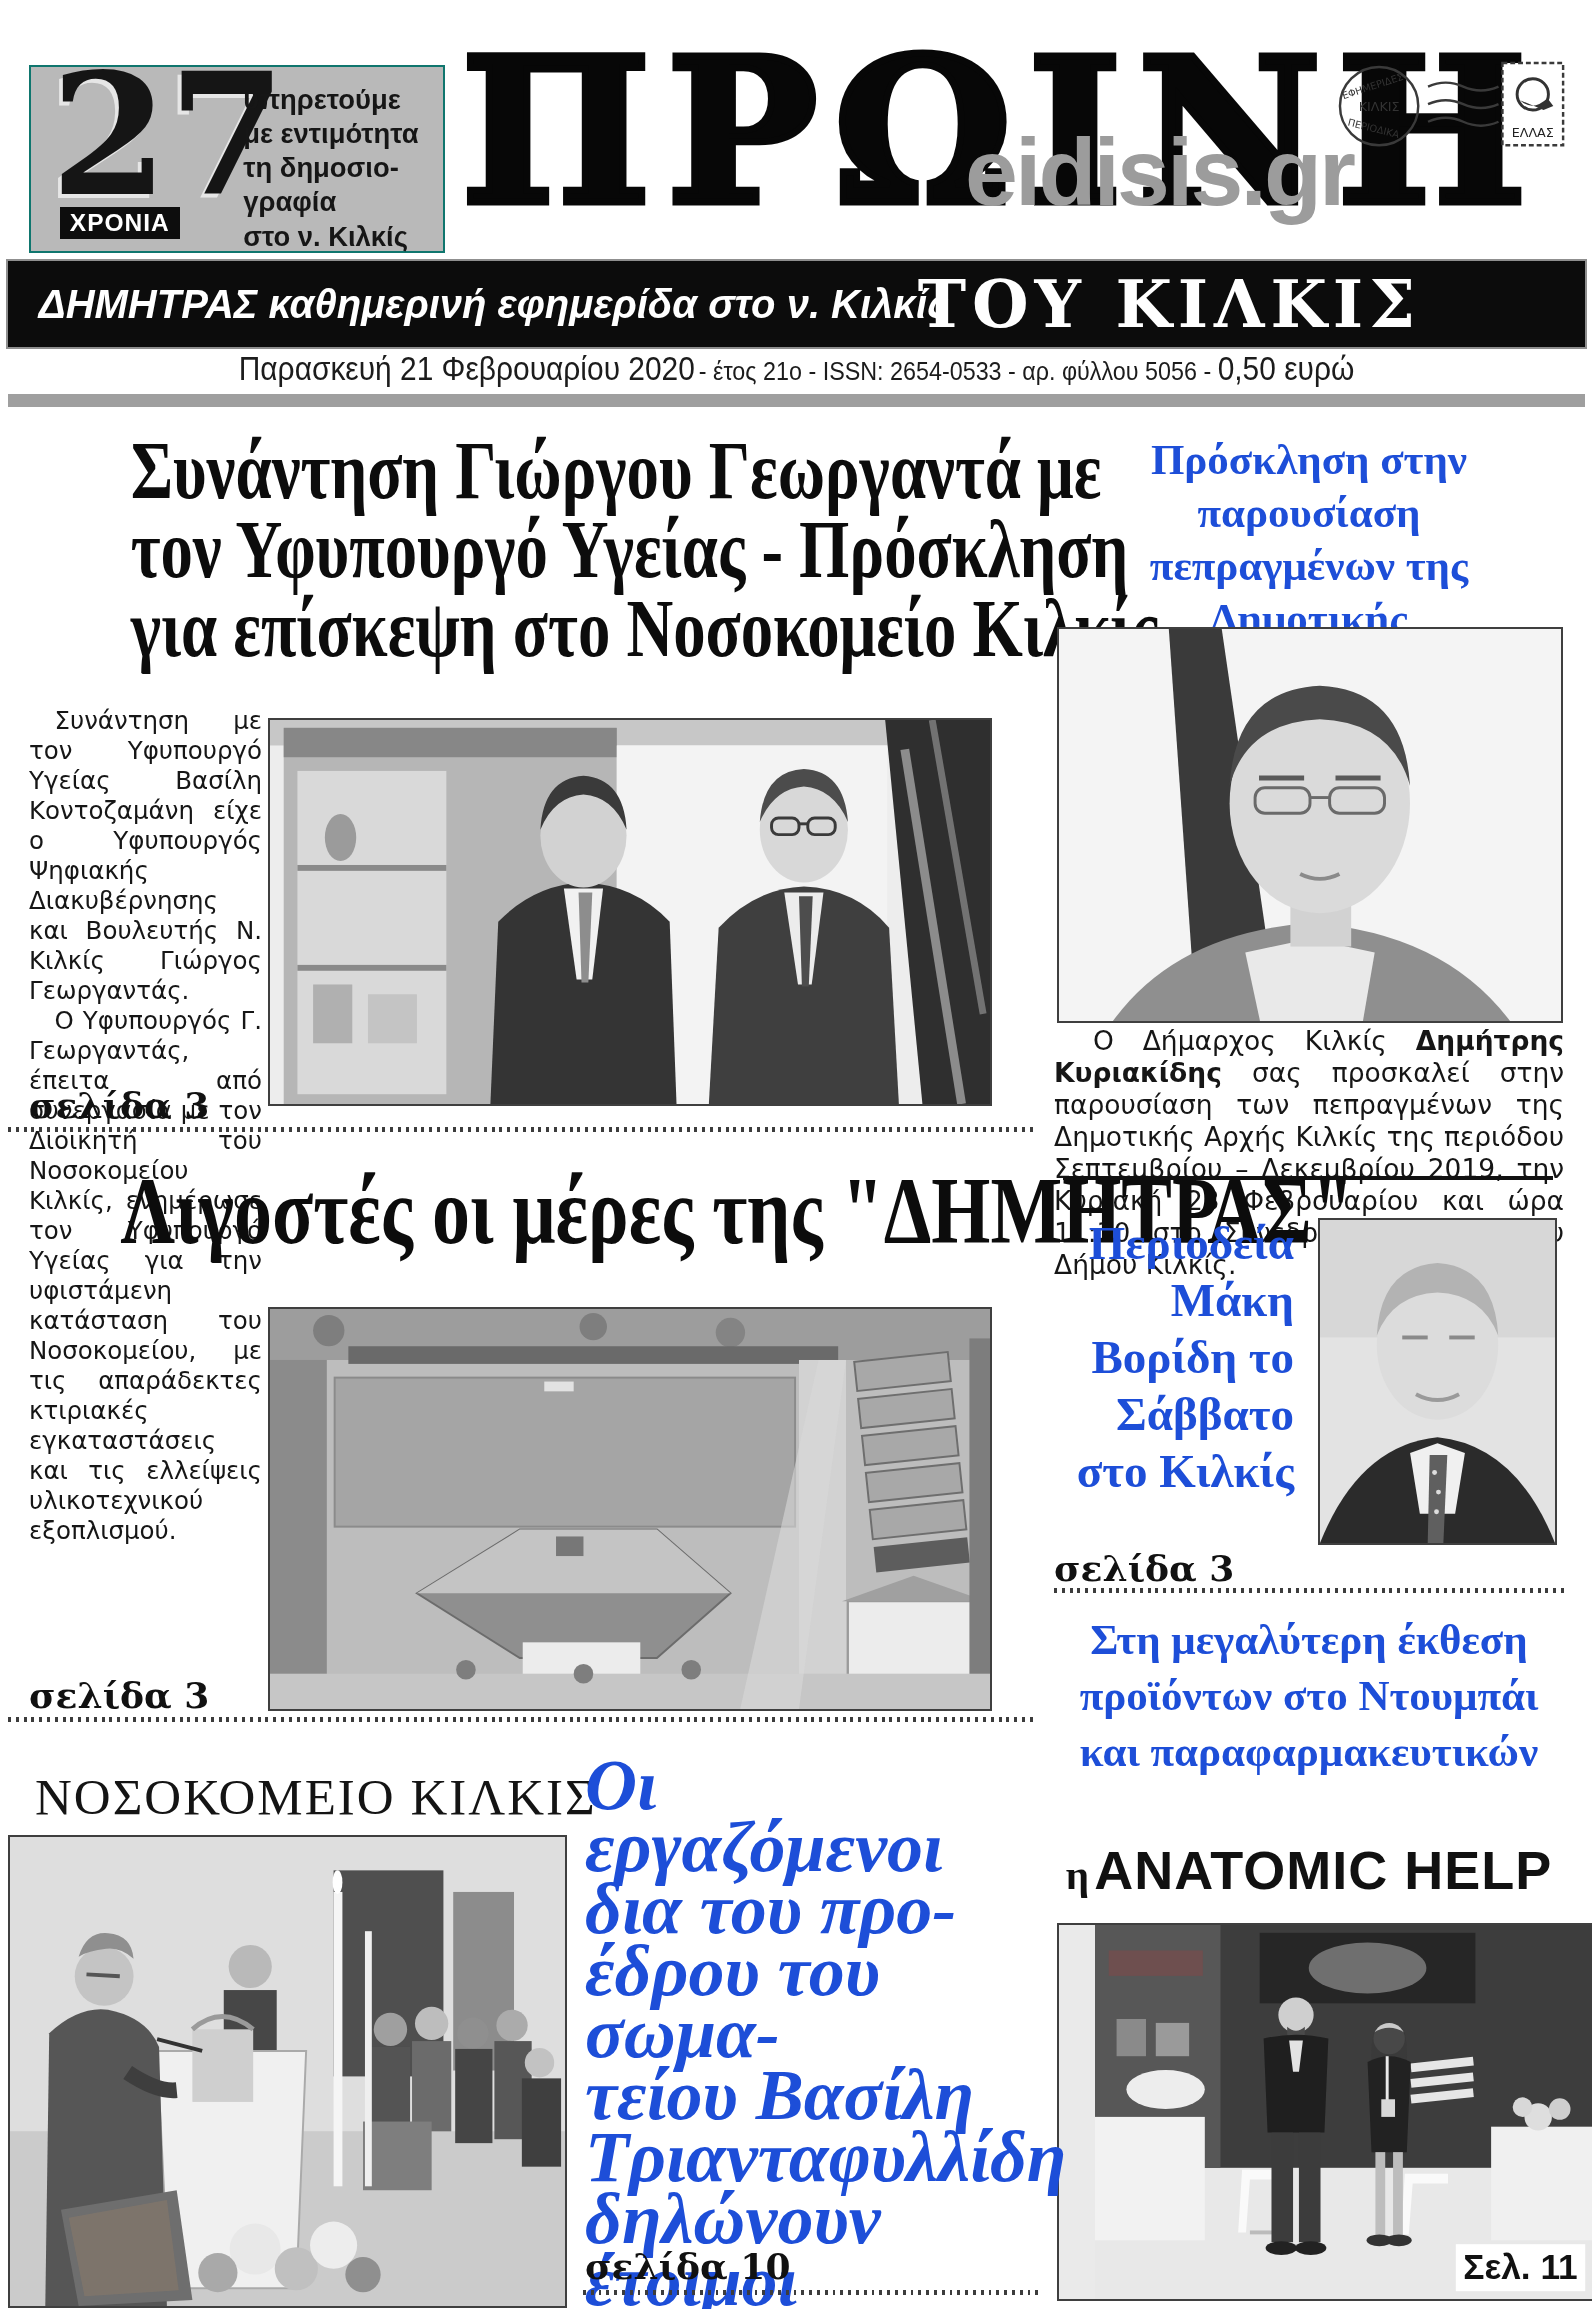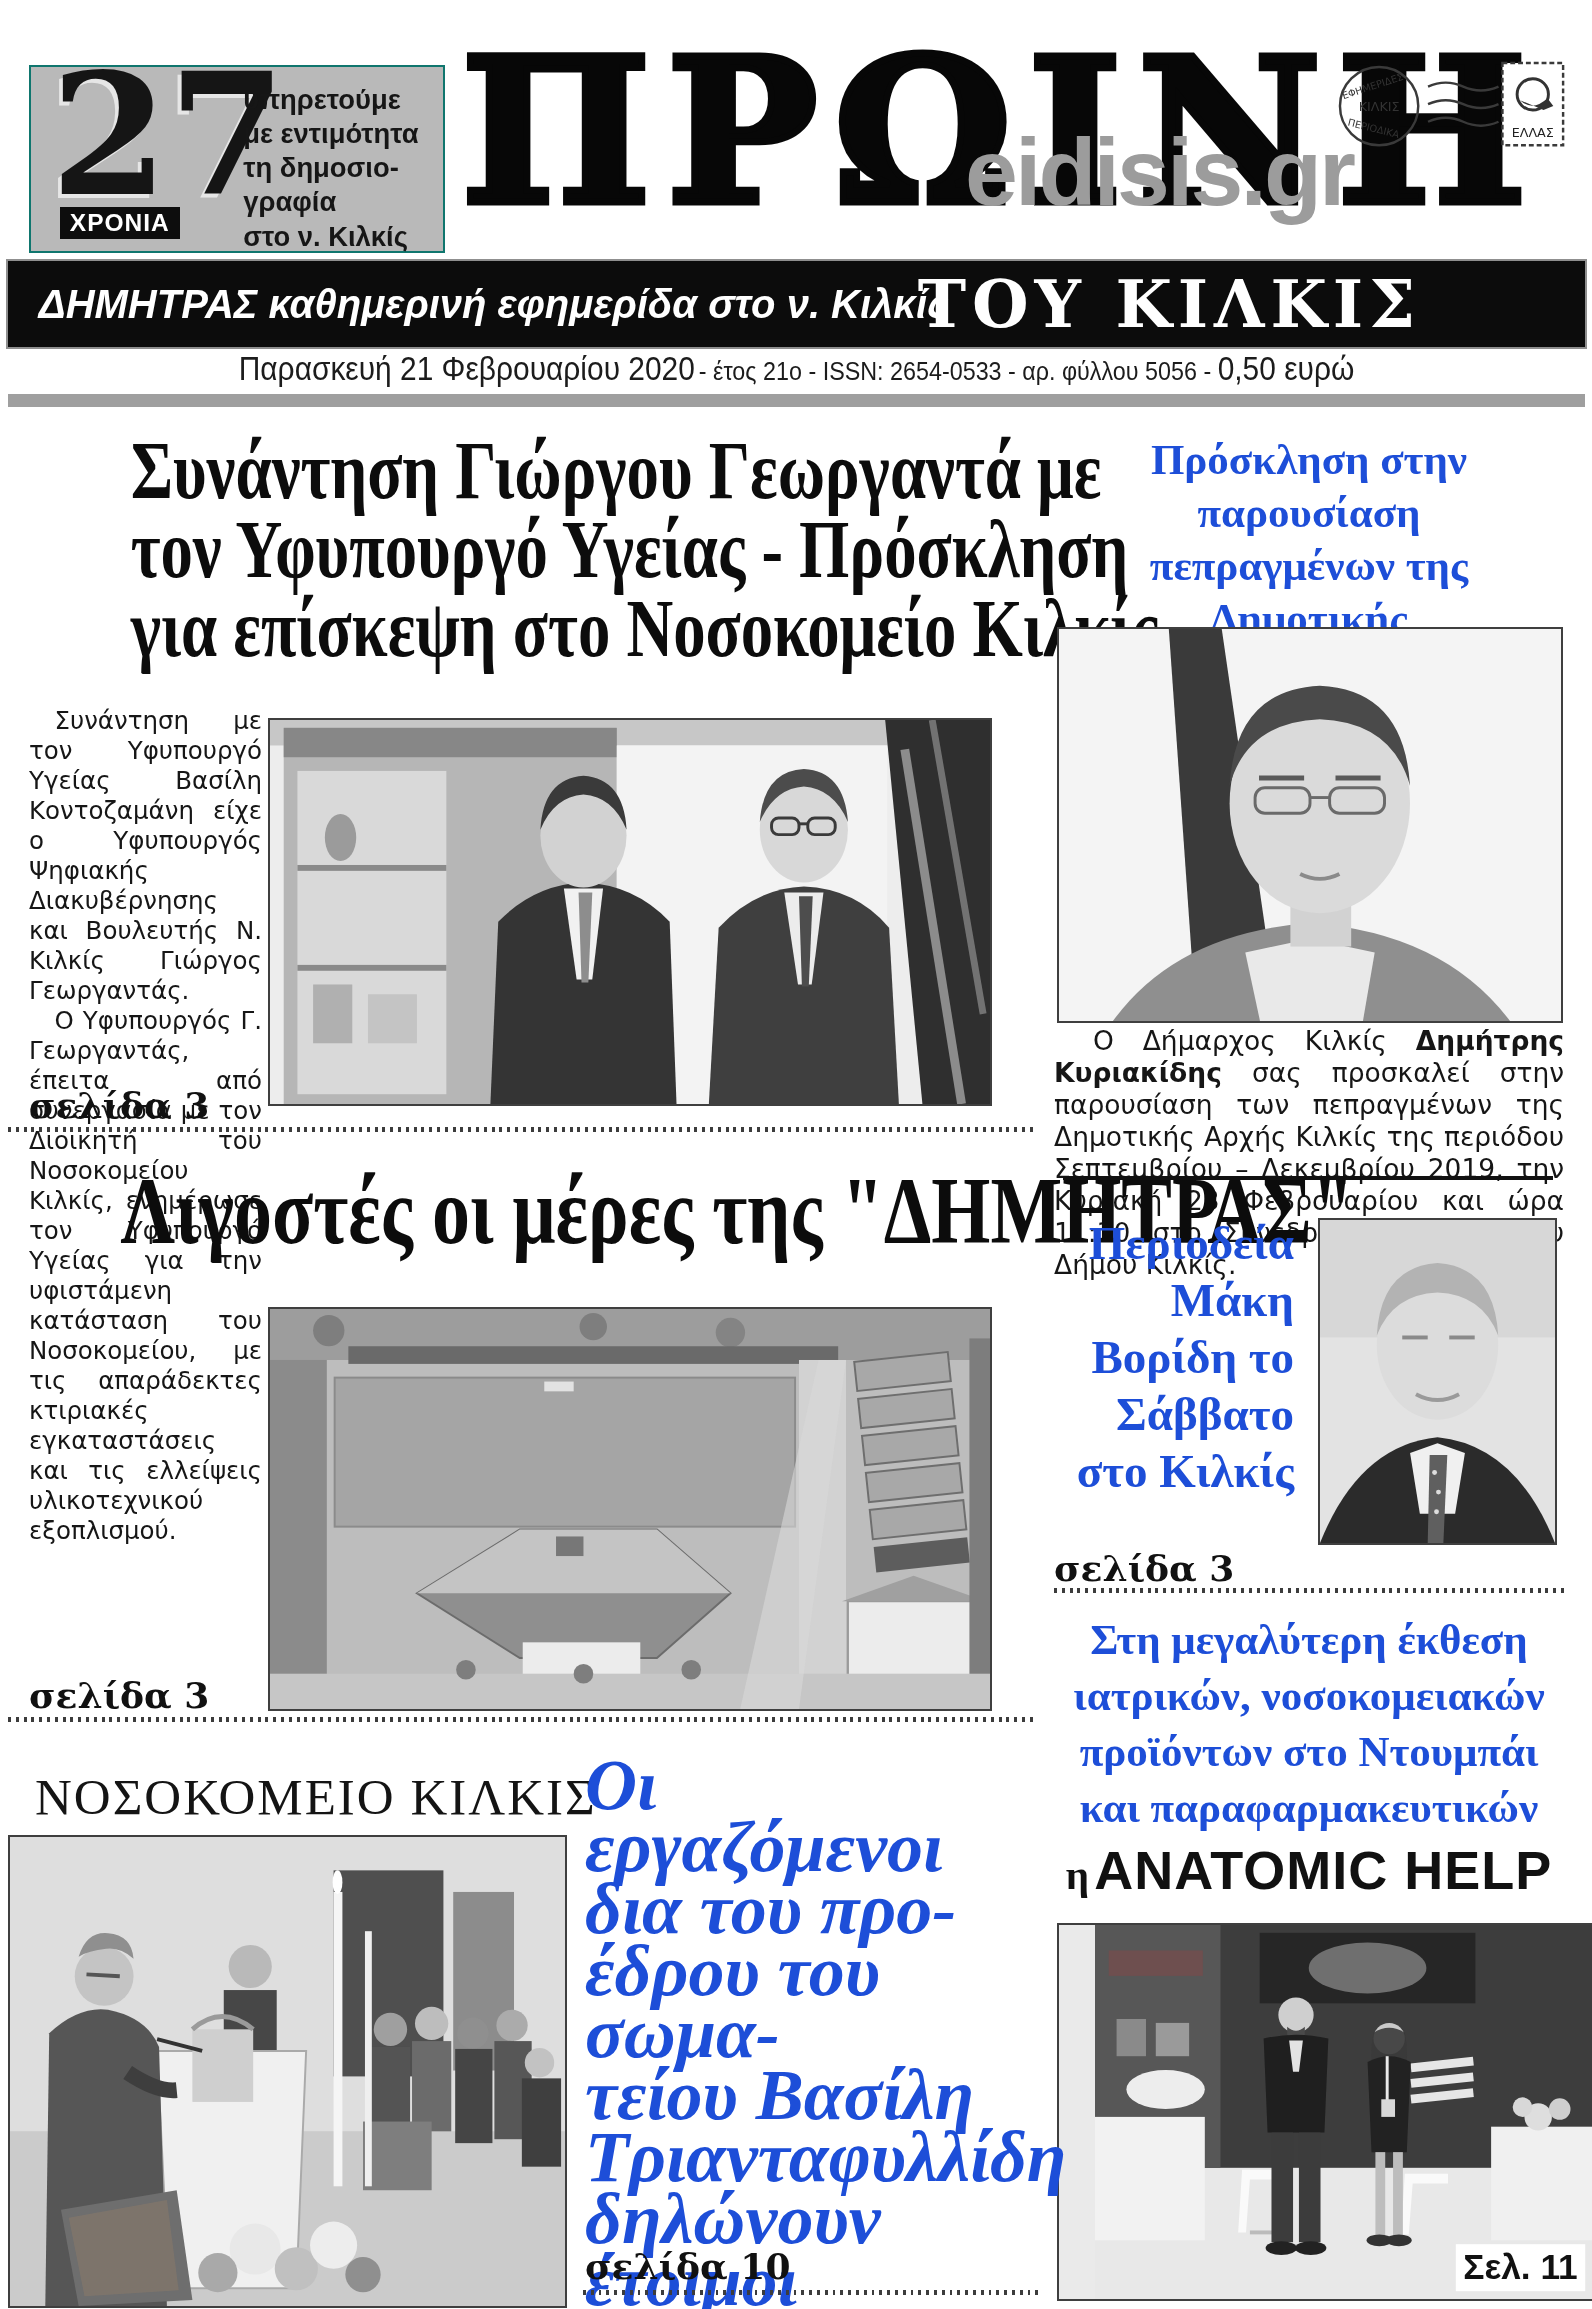--- a/index.html
+++ b/index.html
@@ -258,21 +258,20 @@
       <line x1="84" y1="120" x2="110" y2="120" stroke="#8a8a8a" stroke-width="4"></line>
       <line x1="132" y1="120" x2="158" y2="120" stroke="#8a8a8a" stroke-width="4"></line>
       <path d="M98,178 q22,12 44,0" stroke="#9a9a9a" stroke-width="4" fill="none"></path>
     </svg>
   </div>
   <div class="abs page-ref" style="left:1054px;top:1547px;">σελίδα 3</div>
   <div class="abs dot-rule" style="left:1054px;top:1588px;width:510px;"></div>
 
   <div class="abs serif-hl anatomic-headline">
     <div>Στη μεγαλύτερη έκθεση</div>
-    <div>ιατρικών, νοσοκομειακών</div>
     <div>προϊόντων στο Ντουμπάι</div>
     <div>και παραφαρμακευτικών</div>
   </div>
   <div class="abs brand-line">
     <span class="brand-article">η</span>
     <span class="brand-name">ANATOMIC HELP</span>
   </div>
 
   <div class="abs photo" style="left:1057px;top:1923px;width:502px;height:374px;padding-left:36px;">
     <svg viewBox="0 0 512 382" preserveAspectRatio="none">

